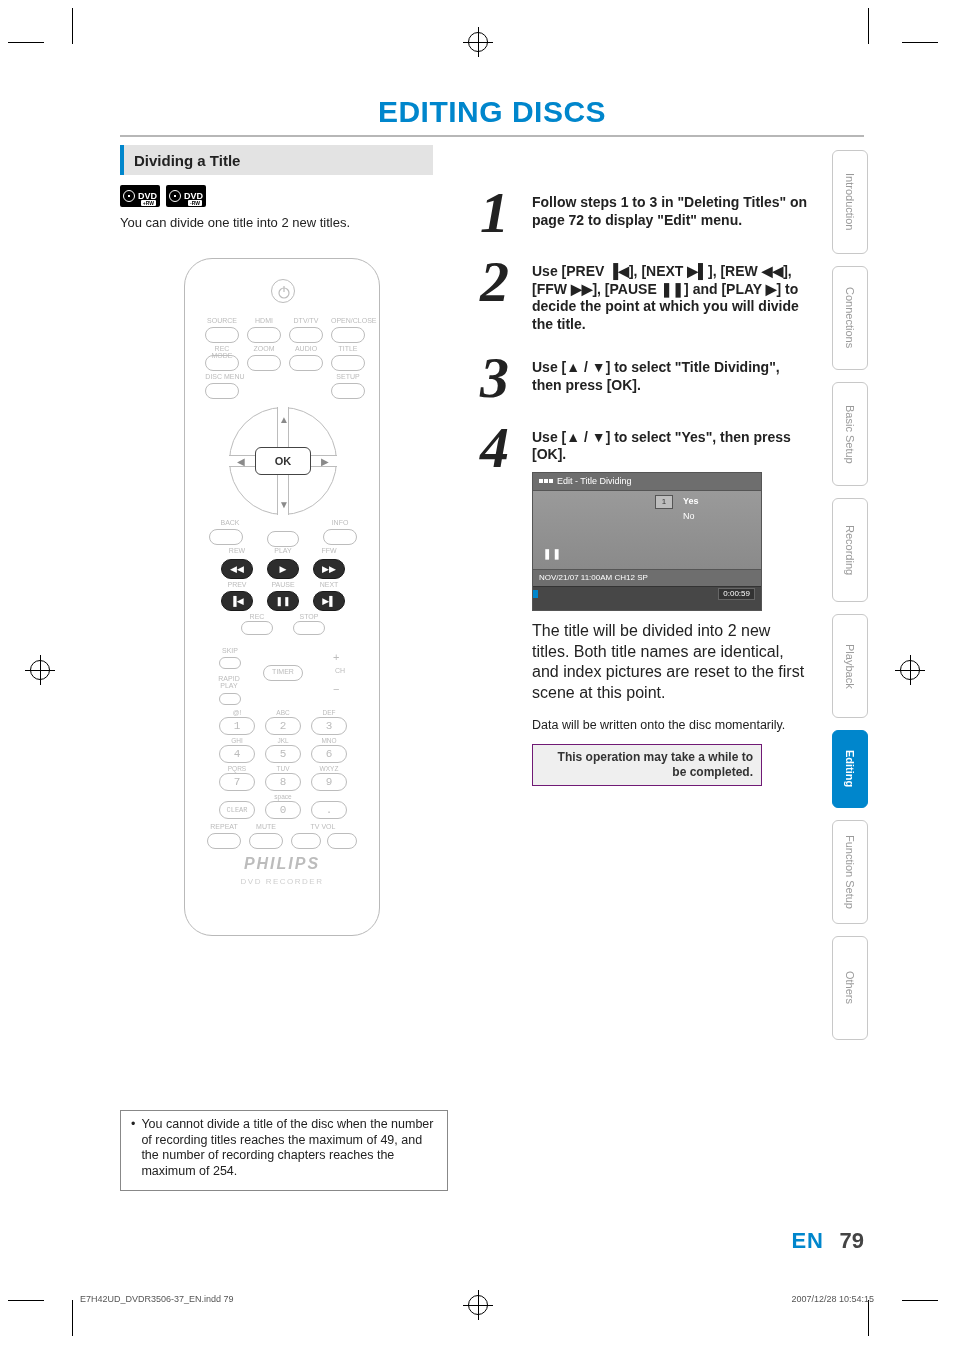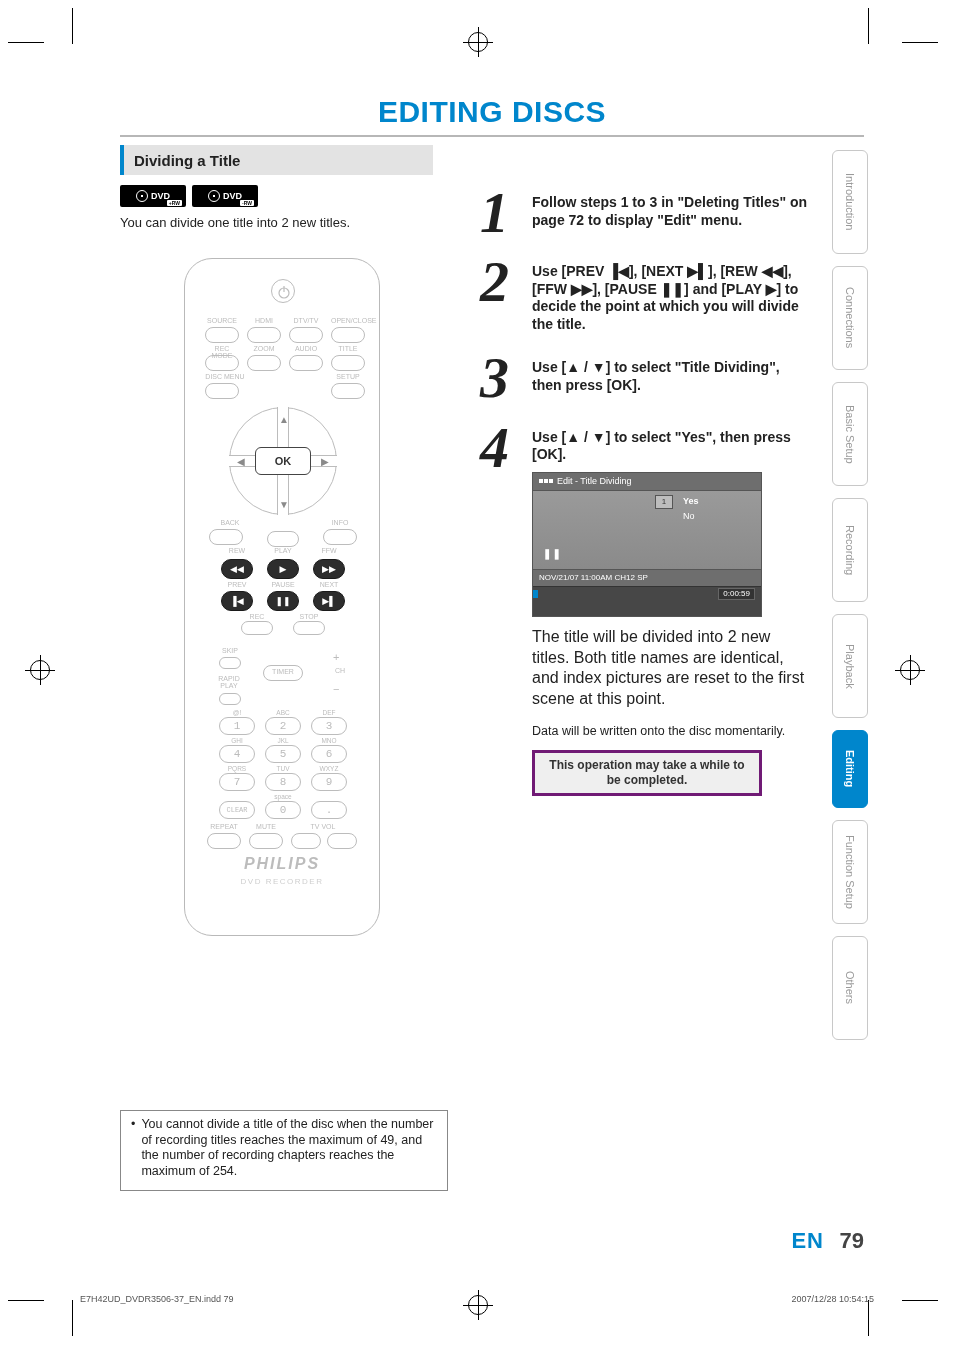--- a/index.html
+++ b/index.html
@@ -28,21 +28,21 @@
 
   
   .title { position: absolute; left: 120px; right: 90px; top: 95px; text-align: center; font-size: 30px; font-weight: 700; color: #0086cc; letter-spacing: 0.5px; }
   .title-rule { position: absolute; left: 120px; right: 90px; top: 135px; height: 2px; background: #b7b7b7; }
 
   
   .section-bar { position: absolute; left: 120px; top: 145px; width: 313px; height: 30px; background: #e3e3e3; border-left: 4px solid #0086cc; display: flex; align-items: center; padding-left: 10px; font-weight: 700; font-size: 15px; }
 
   
   .badges { position: absolute; left: 120px; top: 185px; display: flex; gap: 6px; }
-  .badge { width: 66px; height: 22px; background: #000; color: #fff; font-size: 9px; font-weight: 700; border-radius: 2px; display: flex; align-items: center; justify-content: center; position: relative; }
+  .badge { width: 40px; height: 22px; background: #000; color: #fff; font-size: 9px; font-weight: 700; border-radius: 2px; display: flex; align-items: center; justify-content: center; position: relative; }
   .badge .disc { width: 12px; height: 12px; border: 1px solid #fff; border-radius: 50%; margin-right: 3px; background: radial-gradient(circle at center,#fff 0%,#fff 20%,#000 22%); }
   .badge .txt { line-height: 1; }
   .badge .sub { position: absolute; bottom: 1px; right: 4px; font-size: 5px; background: #fff; color: #000; padding: 0 2px; border-radius: 1px; }
 
   .intro-line { position: absolute; left: 120px; top: 215px; font-size: 13px; }
 
   
   .remote { position: absolute; left: 184px; top: 258px; width: 196px; height: 678px; border: 1.5px solid #b9b9b9; border-radius: 28px; background: #fff; }
   .remote * { position: absolute; }
   .rbtn { border: 1px solid #bcbcbc; border-radius: 9px; height: 16px; }
@@ -91,27 +91,27 @@
 
   
   .dialog { margin-top: 8px; width: 230px; border: 1px solid #555; background: linear-gradient(#888,#777); font-size: 9px; color: #fff; }
   .dialog-title { background: #6e6e6e; padding: 3px 6px; border-bottom: 1px solid #555; font-size: 9px; display: flex; align-items: center; gap: 4px; }
   .dialog-body { height: 78px; position: relative; background: linear-gradient(#9a9a9a,#8a8a8a); }
   .dialog-slot { position: absolute; left: 122px; top: 4px; width: 18px; height: 14px; background: #bdbdbd; border: 1px solid #555; color: #333; font-size: 8px; display: flex; align-items: center; justify-content: center; }
   .dialog-yes { position: absolute; left: 150px; top: 5px; font-weight: 700; font-size: 9px; }
   .dialog-no { position: absolute; left: 150px; top: 20px; font-size: 9px; }
   .dialog-pause { position: absolute; left: 10px; bottom: 8px; font-size: 10px; font-weight: 700; letter-spacing: 1px; }
   .dialog-info { background: #6e6e6e; padding: 3px 6px; border-top: 1px solid #555; font-size: 8px; }
-  .dialog-bar { height: 30px; background: #474747; position: relative; border-top: 1px solid #333; }
+  .dialog-bar { height: 24px; background: #474747; position: relative; border-top: 1px solid #333; }
   .dialog-bar-fill { position: absolute; left: 0; top: 3px; height: 8px; width: 5px; background: #0086cc; }
   .dialog-time { position: absolute; right: 6px; top: 1px; font-size: 8px; background: #333; padding: 0 4px; border: 1px solid #666; }
 
   .step-note { font-size: 16px; margin-top: 10px; line-height: 1.3; }
   .step-note2 { font-size: 12.5px; margin-top: 14px; }
-  .warnbox { margin-top: 10px; width: 230px; border: 3px solid #701a75; padding: 5px 8px; background: #efefef; font-size: 12px; font-weight: 700; text-align: center; color: #333; }
+  .warnbox { margin-top: 10px; width: 230px; border: 1px solid #701a75; padding: 5px 8px; background: #efefef; font-size: 12px; font-weight: 700; text-align: right; color: #333; }
 
   
   .tabs { position: absolute; right: 86px; top: 150px; width: 36px; display: flex; flex-direction: column; gap: 12px; }
   .tab { writing-mode: vertical-rl; text-orientation: mixed; border: 1px solid #c8c8c8; border-radius: 6px; padding: 12px 5px; font-size: 11px; color: #9a9a9a; text-align: center; height: 104px; display: flex; align-items: center; justify-content: center; }
   .tab.active { background: #0086cc; color: #fff; border-color: #0086cc; font-weight: 700; height: 78px; }
 
   
   .note { position: absolute; left: 120px; top: 1110px; width: 328px; border: 1px solid #888; }
   .note-title { background: #d6d6d6; padding: 4px 8px; font-style: italic; font-weight: 700; color: #0077b3; font-size: 14px; }
   .note-body { padding: 6px 10px 10px 10px; font-size: 12.5px; line-height: 1.25; }

